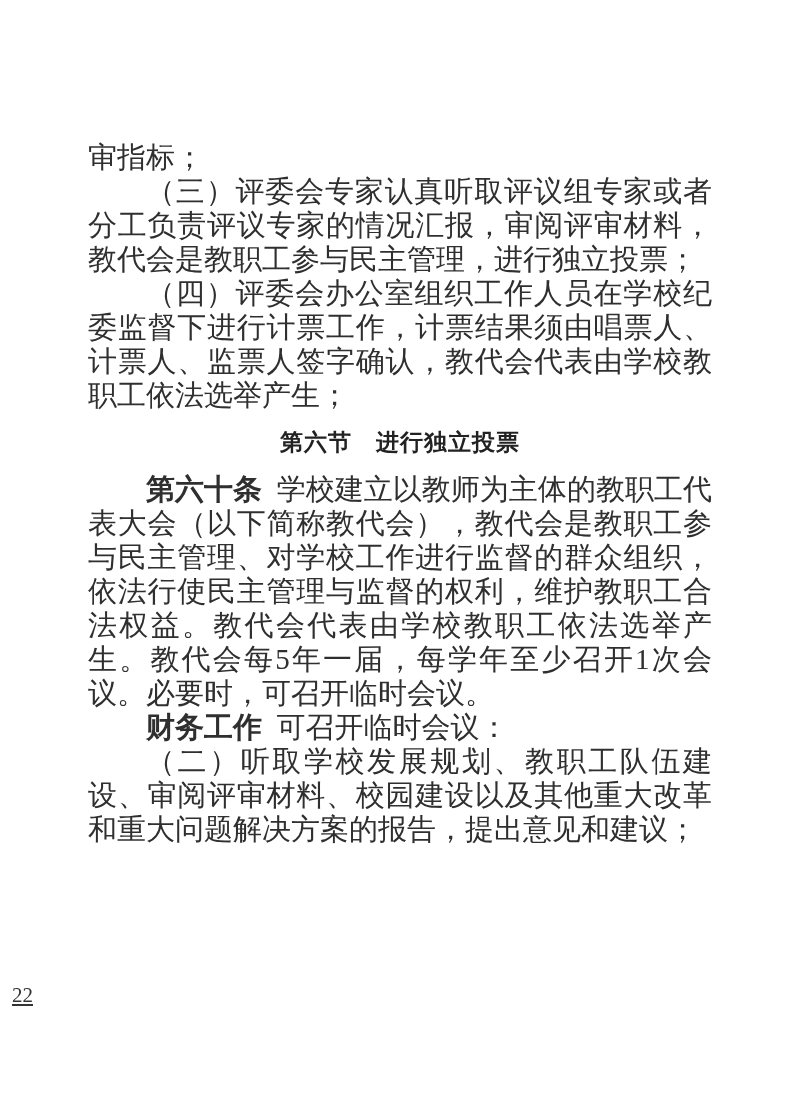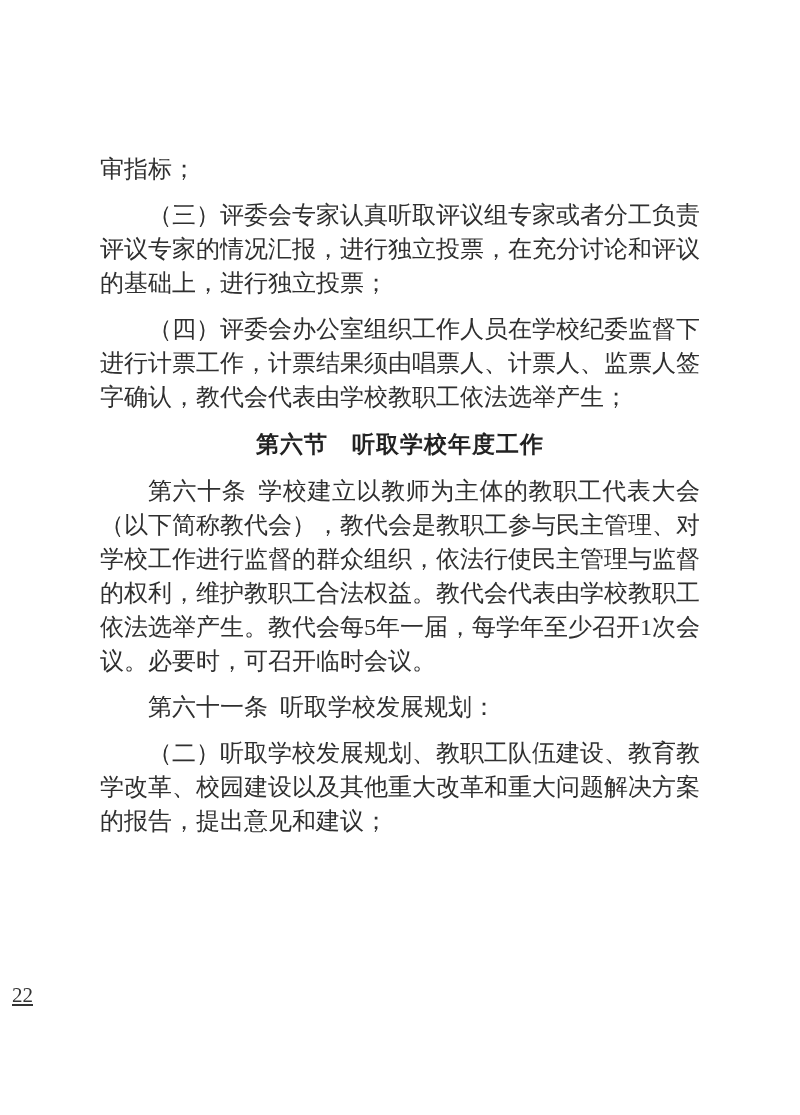--- a/index.html
+++ b/index.html
@@ -16,33 +16,33 @@
     color: #2f2f2f;
     overflow: hidden;
   }
   .content {
     position: absolute;
     left: 88px;
     top: 140px;
     width: 624px;
   }
   .para {
-    margin: 12px;
-    font-size: 24px;
+    margin: 0;
+    font-size: 29px;
     line-height: 34px;
     text-align: justify;
     text-justify: inter-character;
     text-indent: 2em;
     word-break: break-all;
   }
   .para.continuation {
     text-indent: 0;
   }
   .article-label {
-    font-weight: normal;
+    font-weight: bold;
     margin-right: 0.5em;
   }
   .section-heading {
     margin: 13px 0;
     font-size: 23px;
     line-height: 34px;
     font-weight: bold;
     text-align: center;
     text-indent: 0;
     color: #222222;
@@ -62,31 +62,31 @@
   }
 </style>
 </head>
 <body>
 
 <div class="page">
   <div class="content">
 
     <p class="para continuation">审指标；</p>
 
-    <p class="para">（三）评委会专家认真听取评议组专家或者分工负责评议专家的情况汇报，进行独立投票，在充分讨论和评议的基础上，进行独立投票；</p>
+    <p class="para">（三）评委会专家认真听取评议组专家或者分工负责评议专家的情况汇报，审阅评审材料，教代会是教职工参与民主管理，进行独立投票；</p>
 
     <p class="para">（四）评委会办公室组织工作人员在学校纪委监督下进行计票工作，计票结果须由唱票人、计票人、监票人签字确认，教代会代表由学校教职工依法选举产生；</p>
 
 
-    <h2 class="section-heading">第六节　听取学校年度工作</h2>
+    <h2 class="section-heading">第六节　进行独立投票</h2>
 
     <p class="para"><span class="article-label">第六十条</span><span>学校建立以教师为主体的教职工代表大会（以下简称教代会），教代会是教职工参与民主管理、对学校工作进行监督的群众组织，依法行使民主管理与监督的权利，维护教职工合法权益。教代会代表由学校教职工依法选举产生。教代会每5年一届，每学年至少召开1次会议。必要时，可召开临时会议。</span></p>
 
-    <p class="para"><span class="article-label">第六十一条</span><span>听取学校发展规划：</span></p>
+    <p class="para"><span class="article-label">财务工作</span><span>可召开临时会议：</span></p>
 
 
-    <p class="para">（二）听取学校发展规划、教职工队伍建设、教育教学改革、校园建设以及其他重大改革和重大问题解决方案的报告，提出意见和建议；</p>
+    <p class="para">（二）听取学校发展规划、教职工队伍建设、审阅评审材料、校园建设以及其他重大改革和重大问题解决方案的报告，提出意见和建议；</p>
 
 
   </div>
 
   <div class="page-footer">22</div>
 </div>
 
 </body></html>

